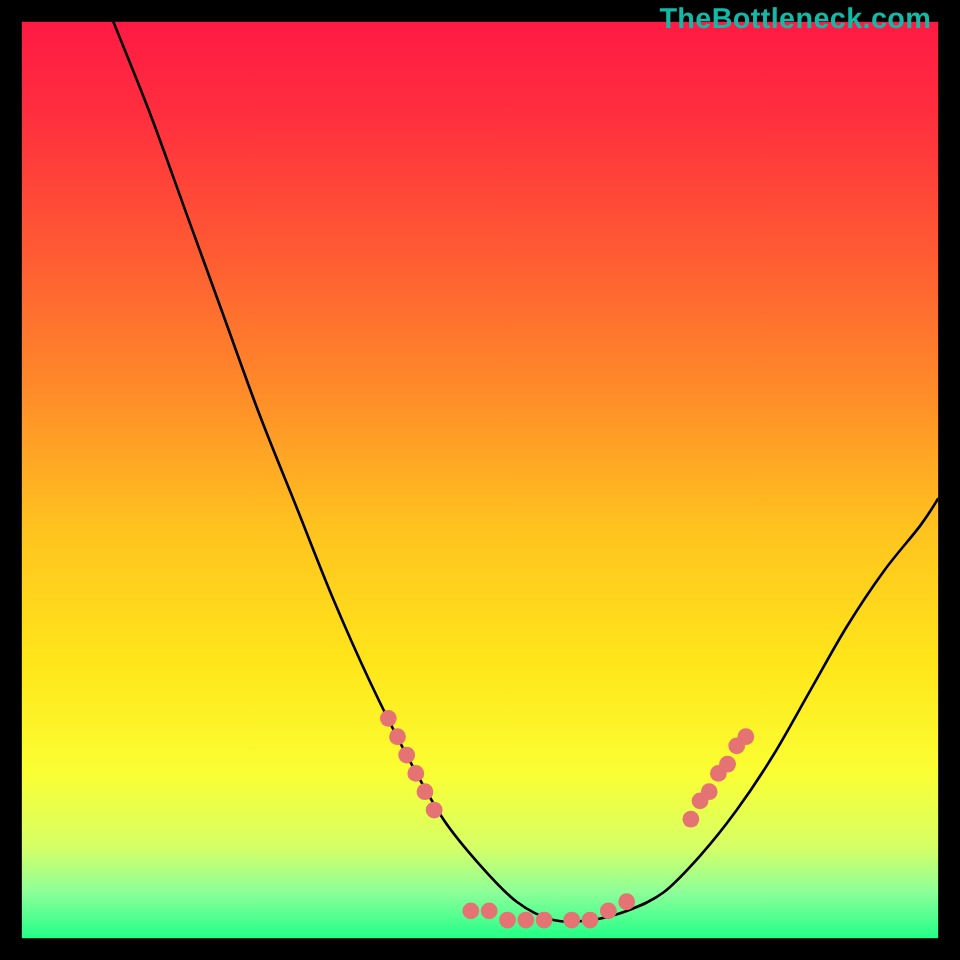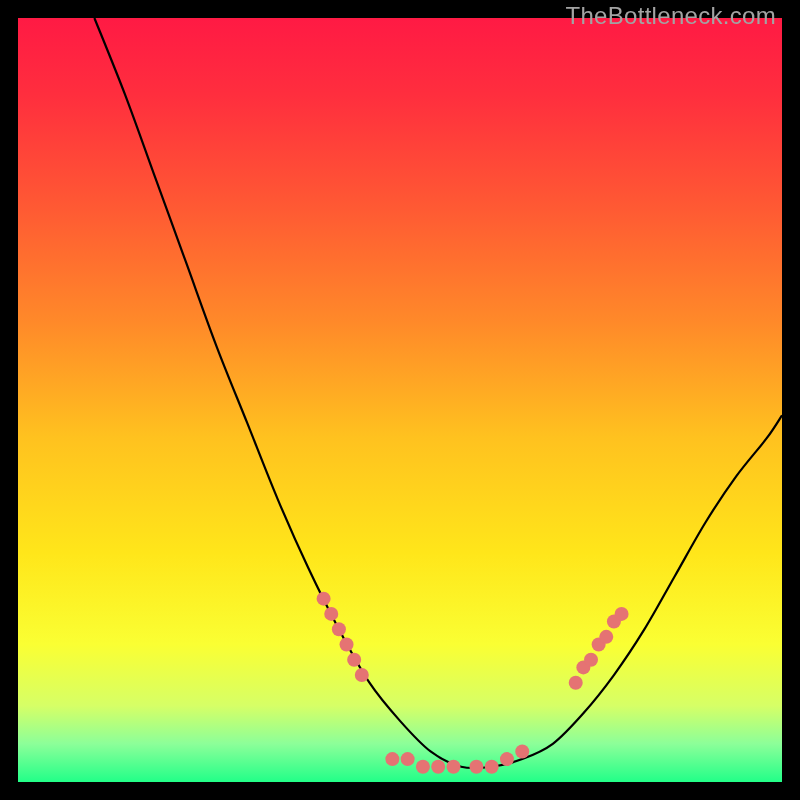--- a/index.html
+++ b/index.html
@@ -23,23 +23,23 @@
     position: absolute;
     left: 0;
     top: 0;
     width: 764px;
     height: 764px;
   }
   .watermark {
     position: absolute;
     top: 2px;
     right: 24px;
-    color: #a3a3a3;
+    color: #14b8a6;
     font-size: 24px;
-    font-weight: 400;
+    font-weight: 700;
     letter-spacing: 0.3px;
     user-select: none;
   }
 </style>
 </head>
 <body>
 
 <div class="frame">
   <svg class="plot" viewBox="0 0 764 764" preserveAspectRatio="none">
     <defs>

